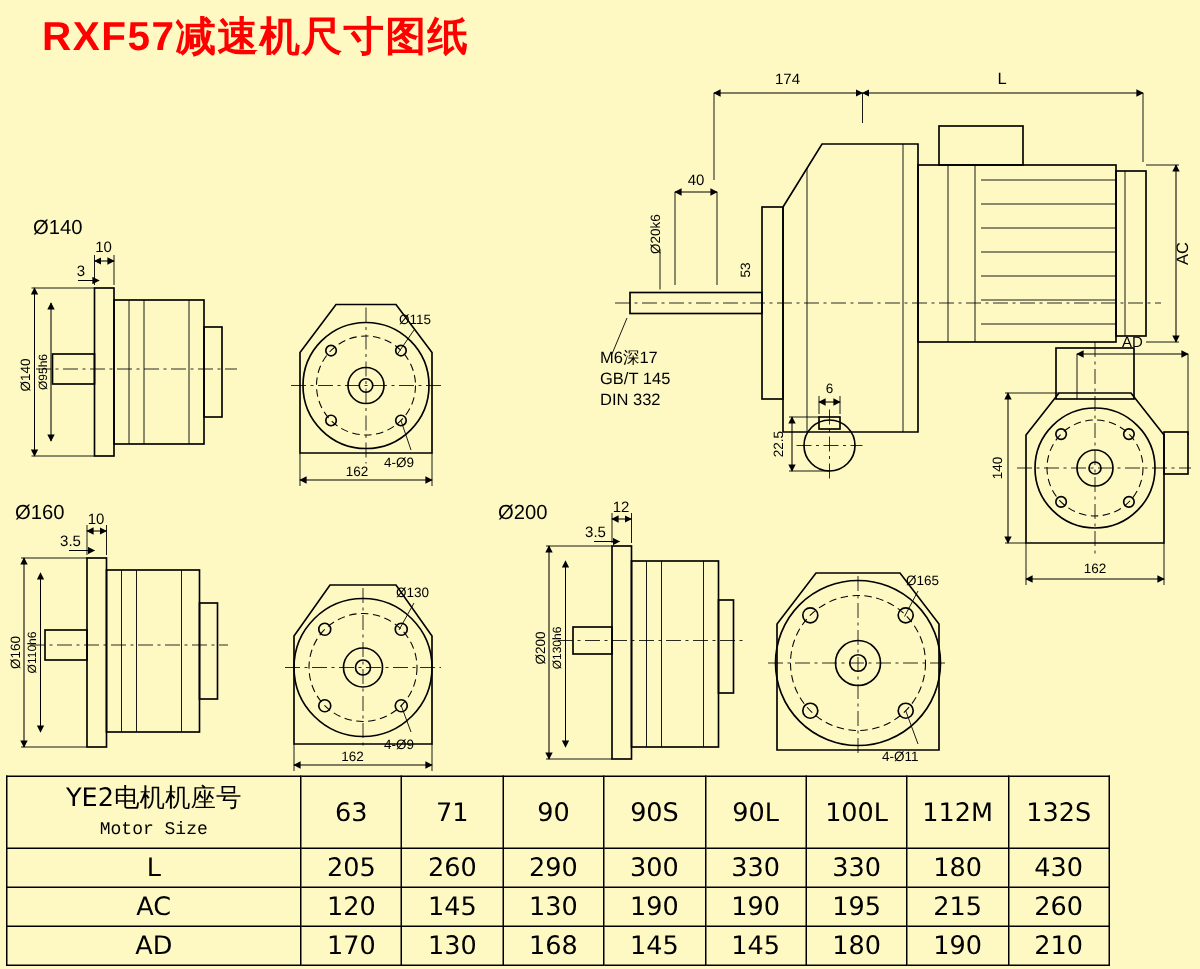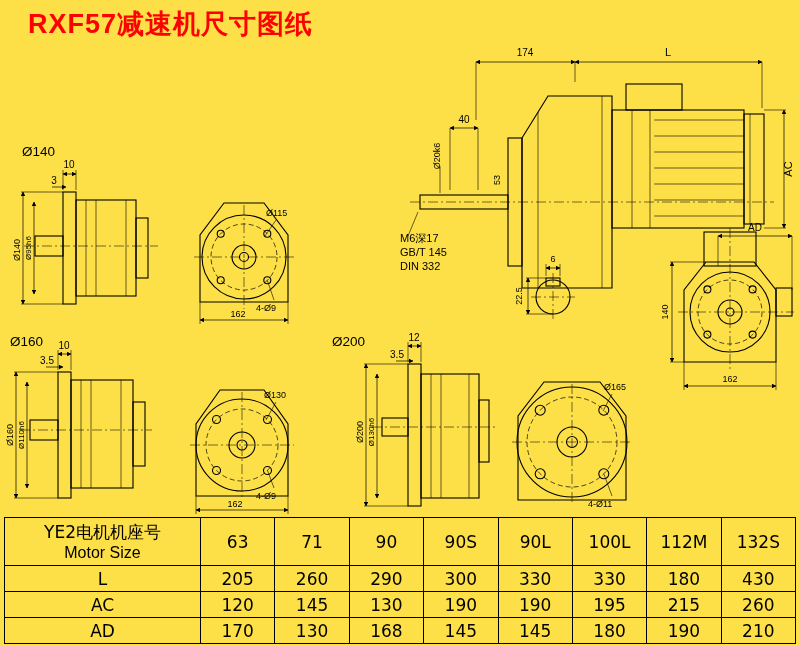--- a/index.html
+++ b/index.html
@@ -1,41 +1,41 @@
 <!DOCTYPE html>
 <html><head>
 <meta charset="utf-8">
 <style>
   *{margin:0;padding:0;box-sizing:border-box}
   html,body{background:#fff}
   body{width:800px;height:646px;font-family:"Liberation Sans",sans-serif;color:#000}
-  #page{position:relative;width:800px;height:646px;background:#fde047;overflow:hidden}
+  #page{position:relative;width:800px;height:646px;background:#fef9c3;overflow:hidden}
 
   .title{position:absolute;left:28px;top:6px;font-size:27px;font-weight:bold;color:#ff0000;letter-spacing:1px;font-family:"Liberation Sans",sans-serif}
   .logo{position:absolute;left:8px;top:60px;width:160px;height:48px;border:3px solid #2b2364;display:flex;align-items:center;justify-content:center;background:#fff}
   .logo span{font-family:"Liberation Serif",serif;font-weight:bold;font-size:31px;color:#2b2364;letter-spacing:1px}
 
   .drw{position:absolute}
   svg text{font-size:9px;font-family:"Liberation Sans",sans-serif;fill:#000}
   text.lbl{font-size:13.5px}
   text.d10{font-size:10px}
   text.d11{font-size:11px}
   text.d8{font-size:8px}
   .ln{fill:none;stroke:#000;stroke-width:1.1}
   .fin{fill:none;stroke:#000;stroke-width:0.6}
   .dim{fill:none;stroke:#000;stroke-width:0.7}
   .ext{fill:none;stroke:#000;stroke-width:0.6}
   .cl{fill:none;stroke:#000;stroke-width:0.55;stroke-dasharray:10 3 2 3}
   .dsh{fill:none;stroke:#000;stroke-width:0.7;stroke-dasharray:5 3}
 
-  table.dims{position:absolute;left:4px;top:517px;width:792px;border-collapse:collapse;table-layout:fixed;font-size:17px}
+  table.dims{position:absolute;left:4px;top:517px;width:736px;border-collapse:collapse;table-layout:fixed;font-size:17px}
   table.dims td{border:1px solid #000;text-align:center;vertical-align:middle;height:26px;font-family:"DejaVu Sans",sans-serif;padding:0}
   table.dims td.h{height:48px}
   .hdr-cn{font-size:17px;line-height:22px}
-  .hdr-en{font-size:16px;line-height:20px;font-family:Liberation Sans, sans-serif}
+  .hdr-en{font-size:12px;line-height:20px;font-family:Liberation Mono, monospace}
 </style>
 </head>
 <body>
 
 <div id="page">
 
   <div class="title">RXF57减速机尺寸图纸</div>
 
   <svg class="drw" style="left:8px;top:140px" width="300" height="190" viewBox="0 0 300 190">
     <defs>

